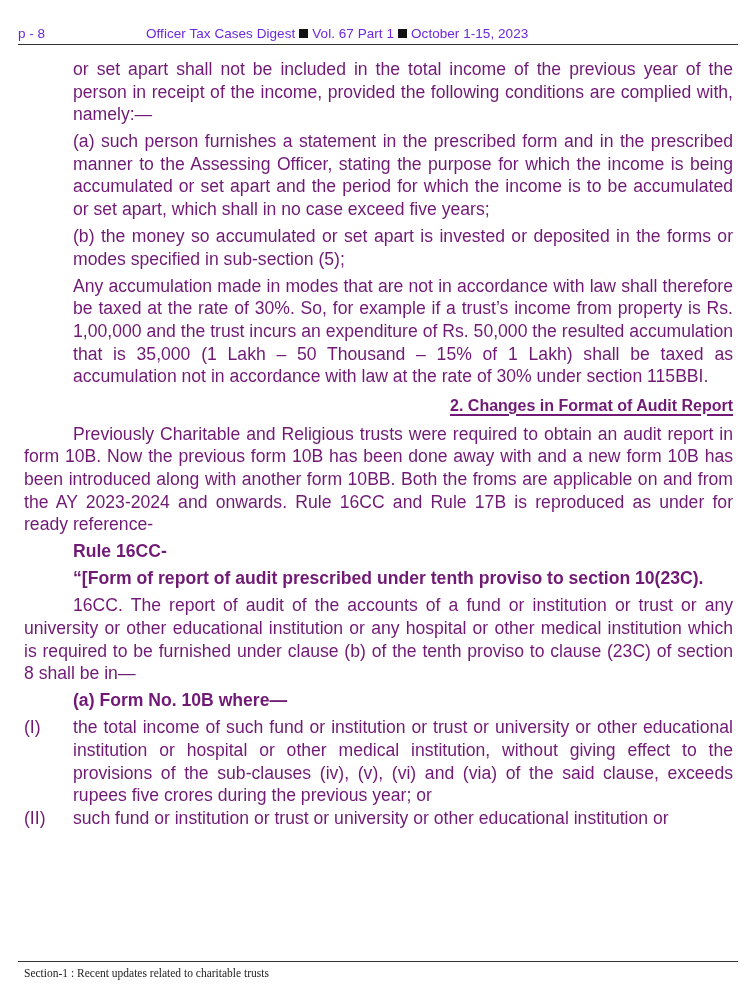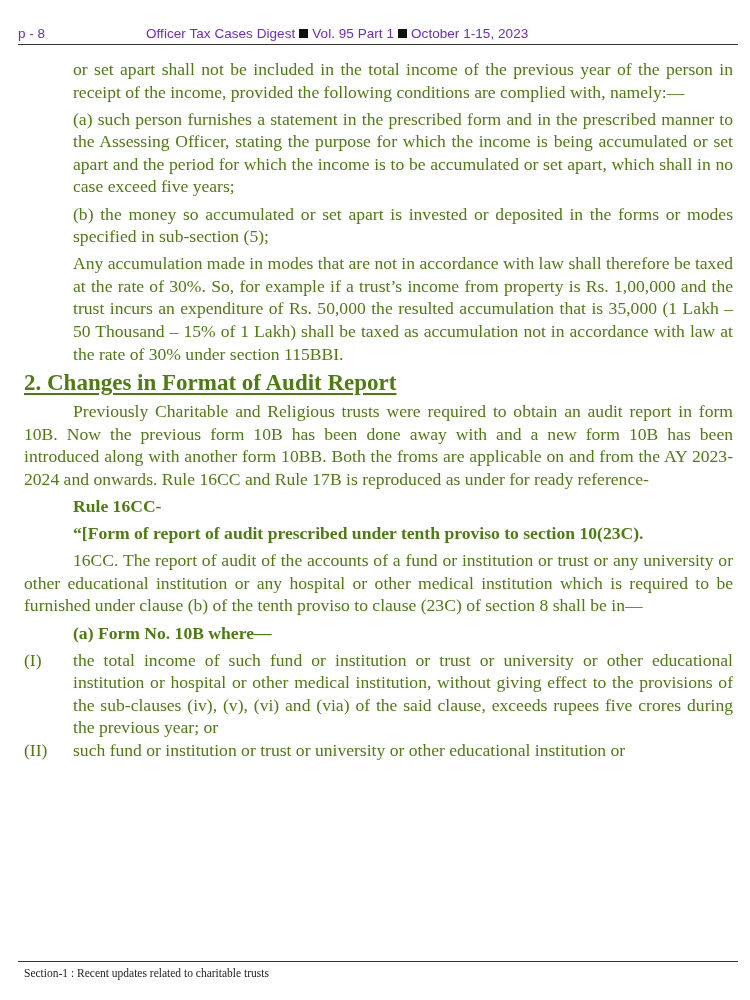--- a/index.html
+++ b/index.html
@@ -4,40 +4,40 @@
 <style>
   html, body { margin: 0; padding: 0; background: #ffffff; }
   body { width: 750px; height: 1000px; position: relative; overflow: hidden; color: #1a1a1a; }
   .header { position: absolute; left: 18px; top: 26px; width: 720px; height: 18px;
     font-family: "Liberation Sans", sans-serif; font-size: 13.5px; color: #6d28d9; }
   .header .pageno { position: absolute; left: 0; top: 0; }
   .header .title { position: absolute; left: 128px; top: 0; letter-spacing: 0.05px; }
   .header .sq { display: inline-block; width: 9px; height: 9px; background: #111; margin: 0 4px; vertical-align: 0px; }
   .rule-top { position: absolute; left: 18px; top: 44px; width: 720px; height: 0; border-top: 1.8px solid #333; }
   .content { position: absolute; left: 24px; top: 58px; width: 709px;
-    font-family: Liberation Serif, serif; font-size: 17.6px; line-height: 22.6px; color: #4d7c0f; }
+    font-family: Liberation Sans, sans-serif; font-size: 17.6px; line-height: 22.6px; color: #701a75; }
   .blk { margin: 0; text-align: justify; text-align-last: left; }
   .ind { padding-left: 49px; }
   .gap { margin-top: 4.5px; }
   .indent-first { text-indent: 49px; }
-  .heading { font-weight: bold; text-align: left; font-size: 23px; line-height: 30px; margin: 3px 0 2px 0; }
+  .heading { font-weight: bold; text-align: right; font-size: 16px; line-height: 30px; margin: 3px 0 2px 0; }
   .heading span { text-decoration: underline; text-underline-offset: 3px; text-decoration-thickness: 1.5px; }
   .bold { font-weight: bold; }
   .item { position: relative; padding-left: 49px; }
   .item .lab { position: absolute; left: 0; top: 0; }
   .rule-bot { position: absolute; left: 18px; top: 961px; width: 720px; height: 0; border-top: 1.8px solid #333; }
   .footer { position: absolute; left: 24px; top: 967px; font-family: Liberation Serif, serif; font-size: 11.5px; color: #222; text-align: center; }
 </style>
 </head>
 <body>
 
 <div class="header">
   <span class="pageno">p - 8</span>
   <span class="title">
-    <span>Officer Tax Cases Digest</span><span class="sq"></span><span>Vol. 95 Part 1</span><span class="sq"></span><span>October 1-15, 2023</span>
+    <span>Officer Tax Cases Digest</span><span class="sq"></span><span>Vol. 67 Part 1</span><span class="sq"></span><span>October 1-15, 2023</span>
   </span>
 </div>
 <div class="rule-top"></div>
 
 <div class="content">
   <p class="blk ind">or set apart shall not be included in the total income of the previous year of the person in receipt of the income, provided the following conditions are complied with, namely:—</p>
   <p class="blk ind gap">(a) such person furnishes a statement in the prescribed form and in the prescribed manner to the Assessing Officer, stating the purpose for which the income is being accumulated or set apart and the period for which the income is to be accumulated or set apart, which shall in no case exceed five years;</p>
   <p class="blk ind gap">(b) the money so accumulated or set apart is invested or deposited in the forms or modes specified in sub-section (5);</p>
   <p class="blk ind gap">Any accumulation made in modes that are not in accordance with law shall therefore be taxed at the rate of 30%. So, for example if a trust’s income from property is Rs. 1,00,000 and the trust incurs an expenditure of Rs. 50,000 the resulted accumulation that is 35,000 (1 Lakh – 50 Thousand – 15% of 1 Lakh) shall be taxed as accumulation not in accordance with law at the rate of 30% under section 115BBI.</p>
   <div class="heading"><span>2. Changes in Format of Audit Report</span></div>

